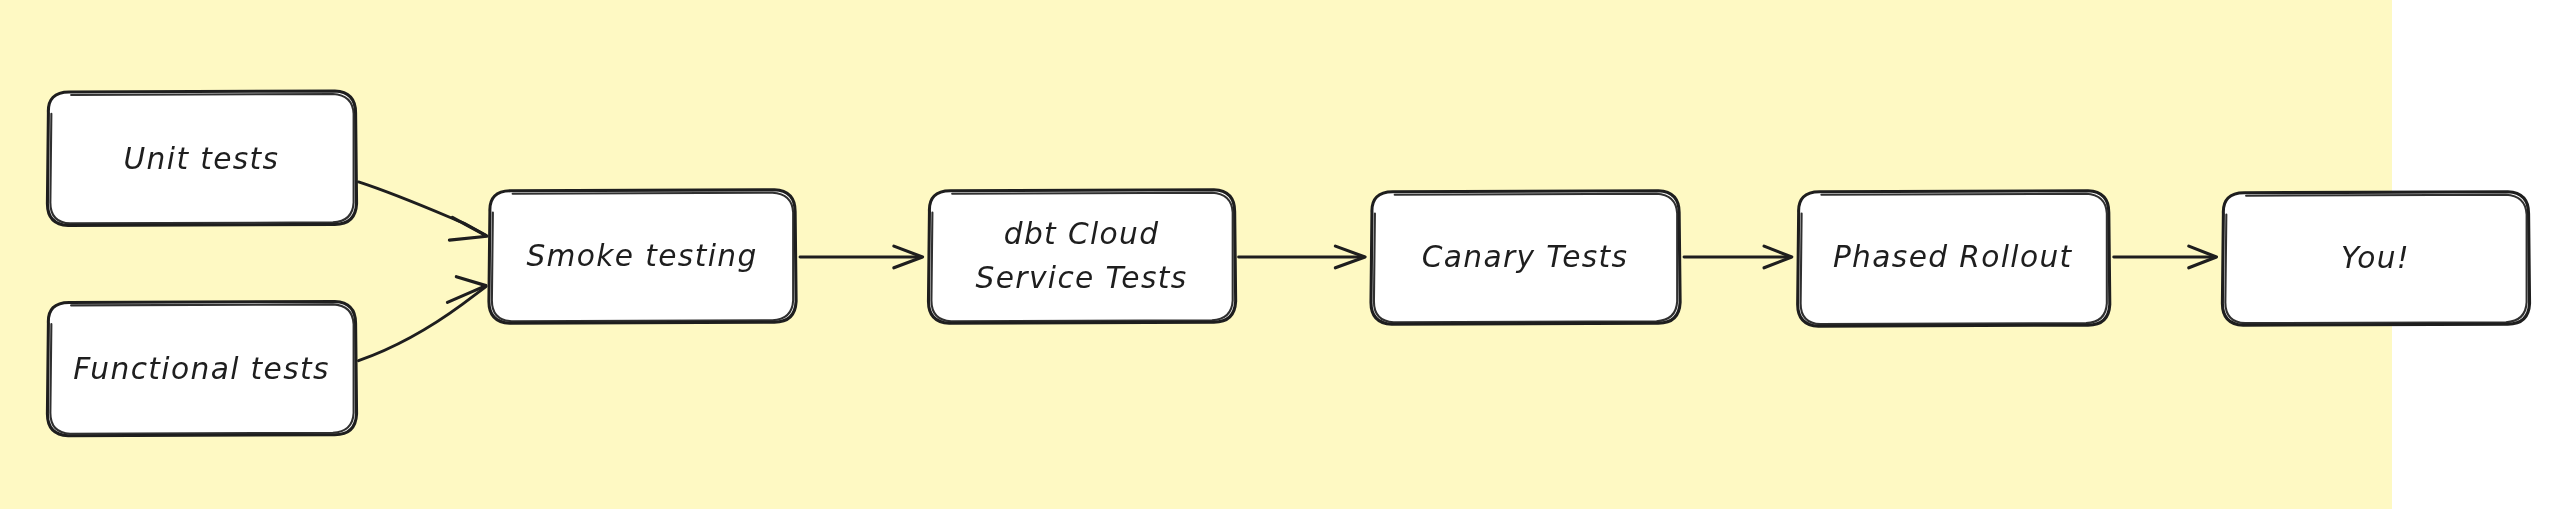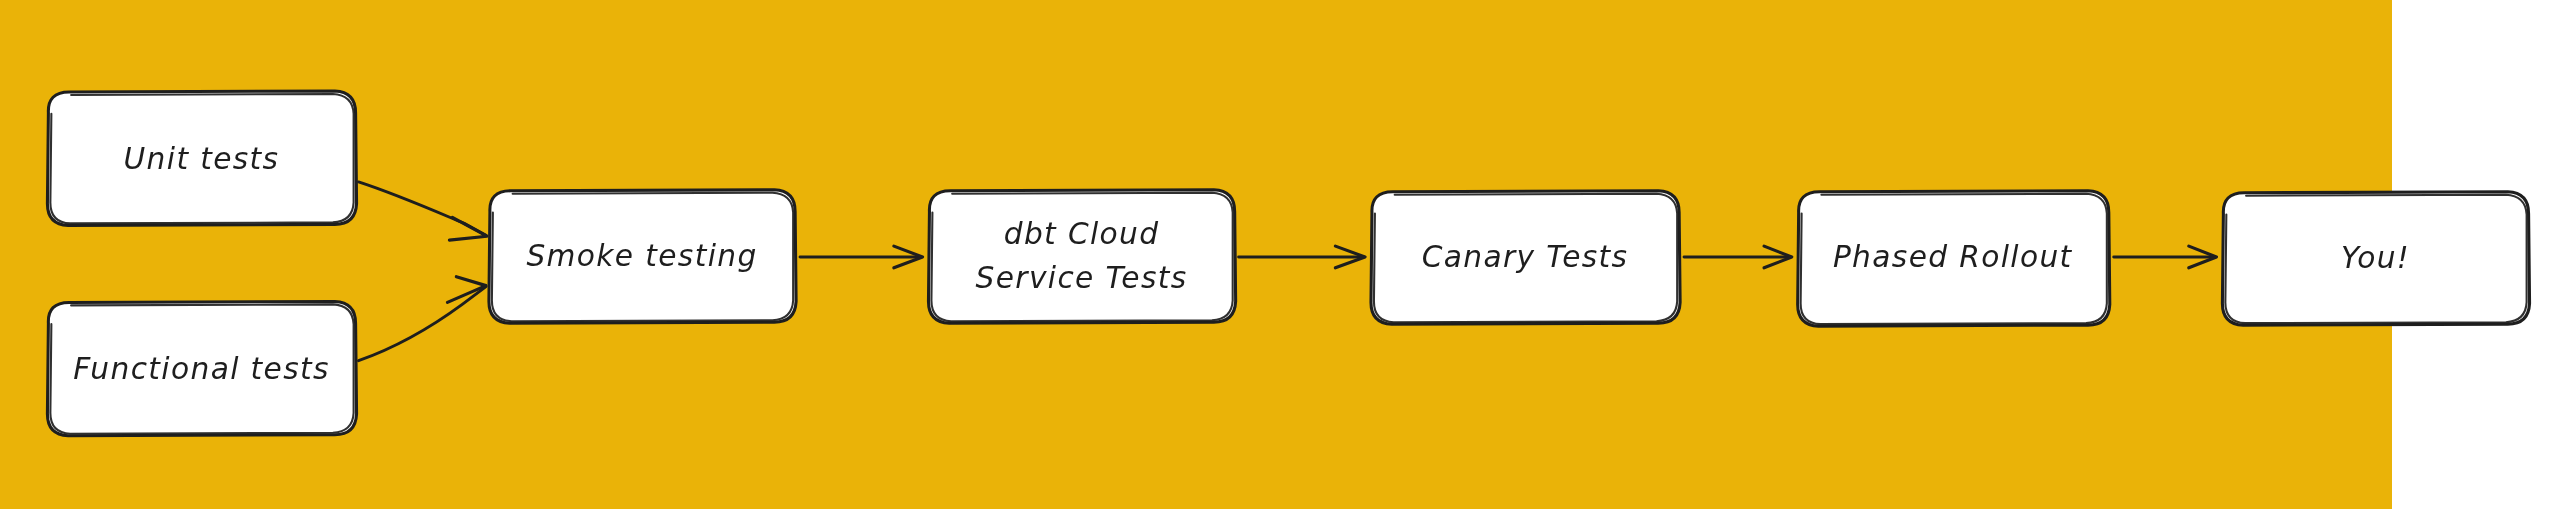--- a/index.html
+++ b/index.html
@@ -11,21 +11,21 @@
   body {
     width: 2576px;
     height: 510px;
     overflow: hidden;
     font-family: "DejaVu Sans", sans-serif;
   }
   #canvas {
     position: relative;
     width: 2392px;
     height: 510px;
-    background: #eab308;
+    background: #fef9c3;
   }
   #diagram-svg {
     position: absolute;
     top: 0;
     left: 0;
     width: 2576px;
     height: 510px;
     display: block;
   }
   .node-shape {

